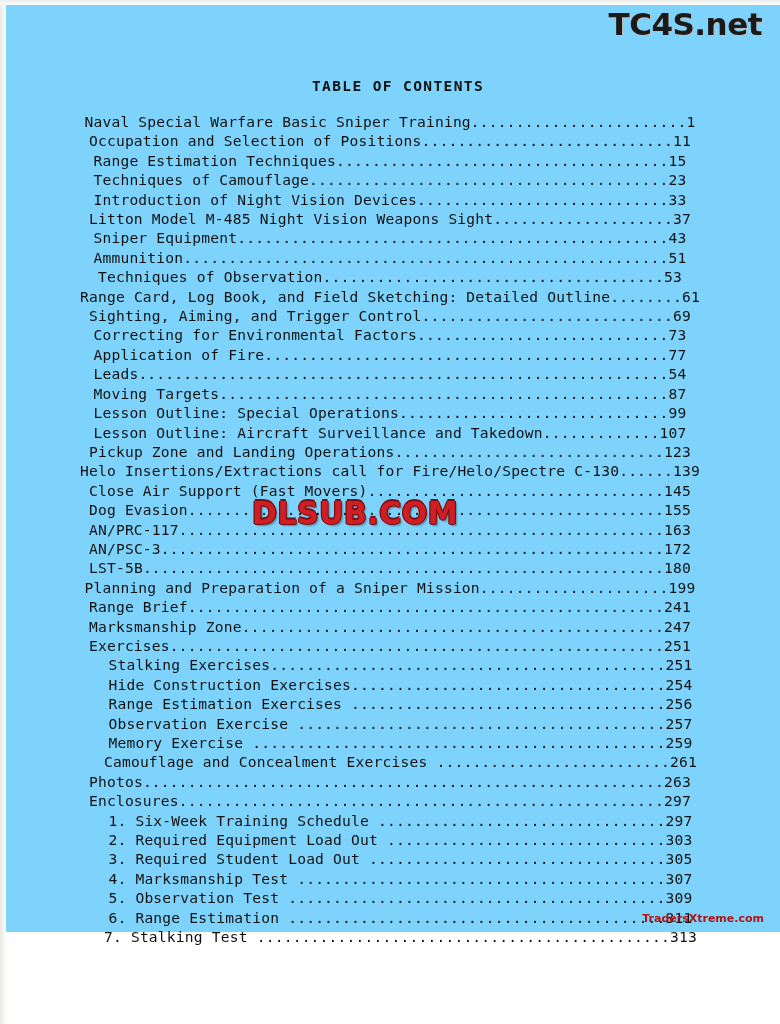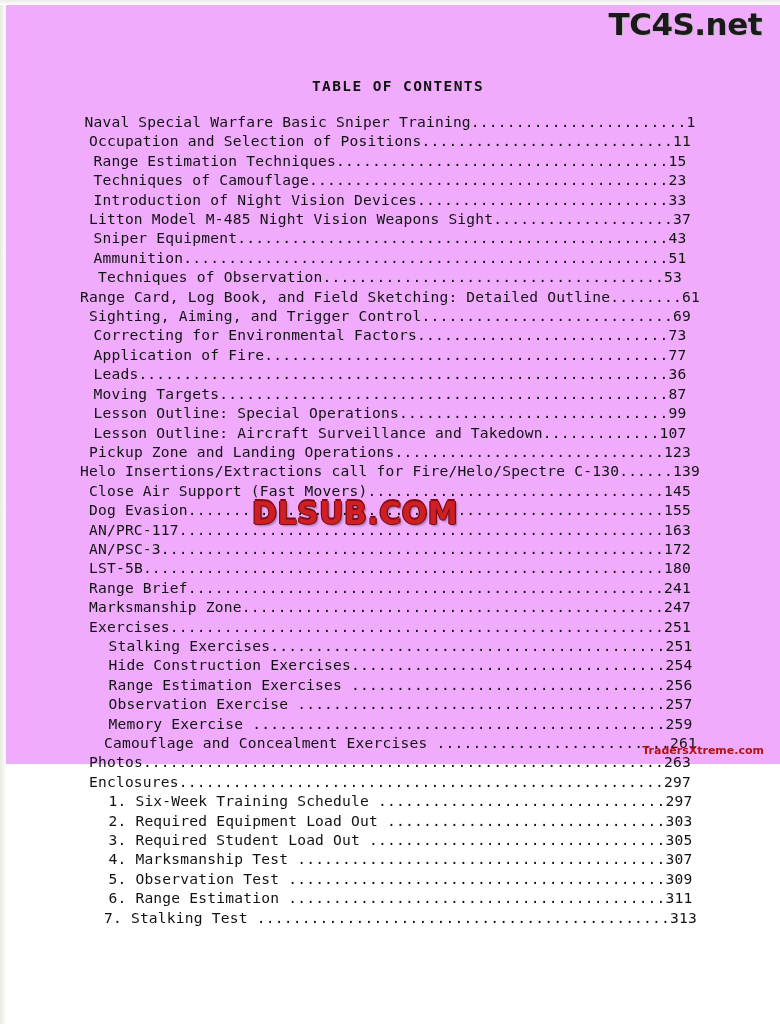--- a/index.html
+++ b/index.html
@@ -11,22 +11,22 @@
     height: 1024px;
     background: #ffffff;
     font-family: "DejaVu Sans Mono", monospace;
     position: relative;
     overflow: hidden;
   }
 
   .page {
     position: relative;
     width: 780px;
-    height: 764px;
-    background: #f0abfc;
+    height: 932px;
+    background: #7dd3fc;
   }
 
   
   .site-logo {
     position: absolute;
     top: 6px;
     right: 18px;
     font-family: "DejaVu Sans", sans-serif;
     font-weight: bold;
     font-size: 31px;
@@ -145,31 +145,32 @@
       <div class="toc-row"><span class="lbl">Techniques of Camouflage</span><span class="dots">........................................</span><span class="pg">23</span></div>
       <div class="toc-row"><span class="lbl">Introduction of Night Vision Devices</span><span class="dots">............................</span><span class="pg">33</span></div>
       <div class="toc-row"><span class="lbl">Litton Model M-485 Night Vision Weapons Sight</span><span class="dots">....................</span><span class="pg">37</span></div>
       <div class="toc-row"><span class="lbl">Sniper Equipment</span><span class="dots">................................................</span><span class="pg">43</span></div>
       <div class="toc-row"><span class="lbl">Ammunition</span><span class="dots">......................................................</span><span class="pg">51</span></div>
       <div class="toc-row"><span class="lbl">Techniques of Observation</span><span class="dots">......................................</span><span class="pg">53</span></div>
       <div class="toc-row"><span class="lbl">Range Card, Log Book, and Field Sketching: Detailed Outline</span><span class="dots">........</span><span class="pg">61</span></div>
       <div class="toc-row"><span class="lbl">Sighting, Aiming, and Trigger Control</span><span class="dots">............................</span><span class="pg">69</span></div>
       <div class="toc-row"><span class="lbl">Correcting for Environmental Factors</span><span class="dots">............................</span><span class="pg">73</span></div>
       <div class="toc-row"><span class="lbl">Application of Fire</span><span class="dots">.............................................</span><span class="pg">77</span></div>
-      <div class="toc-row"><span class="lbl">Leads</span><span class="dots">...........................................................</span><span class="pg">36</span></div>
+      <div class="toc-row"><span class="lbl">Leads</span><span class="dots">...........................................................</span><span class="pg">54</span></div>
       <div class="toc-row"><span class="lbl">Moving Targets</span><span class="dots">..................................................</span><span class="pg">87</span></div>
       <div class="toc-row"><span class="lbl">Lesson Outline: Special Operations</span><span class="dots">..............................</span><span class="pg">99</span></div>
       <div class="toc-row"><span class="lbl">Lesson Outline: Aircraft Surveillance and Takedown</span><span class="dots">.............</span><span class="pg">107</span></div>
       <div class="toc-row"><span class="lbl">Pickup Zone and Landing Operations</span><span class="dots">..............................</span><span class="pg">123</span></div>
       <div class="toc-row"><span class="lbl">Helo Insertions/Extractions call for Fire/Helo/Spectre C-130</span><span class="dots">......</span><span class="pg">139</span></div>
       <div class="toc-row"><span class="lbl">Close Air Support (Fast Movers)</span><span class="dots">.................................</span><span class="pg">145</span></div>
       <div class="toc-row"><span class="lbl">Dog Evasion</span><span class="dots">.....................................................</span><span class="pg">155</span></div>
       <div class="toc-row"><span class="lbl">AN/PRC-117</span><span class="dots">......................................................</span><span class="pg">163</span></div>
       <div class="toc-row"><span class="lbl">AN/PSC-3</span><span class="dots">........................................................</span><span class="pg">172</span></div>
       <div class="toc-row"><span class="lbl">LST-5B</span><span class="dots">..........................................................</span><span class="pg">180</span></div>
+      <div class="toc-row"><span class="lbl">Planning and Preparation of a Sniper Mission</span><span class="dots">.....................</span><span class="pg">199</span></div>
       <div class="toc-row"><span class="lbl">Range Brief</span><span class="dots">.....................................................</span><span class="pg">241</span></div>
       <div class="toc-row"><span class="lbl">Marksmanship Zone</span><span class="dots">...............................................</span><span class="pg">247</span></div>
       <div class="toc-row"><span class="lbl">Exercises</span><span class="dots">.......................................................</span><span class="pg">251</span></div>
       <div class="toc-row indent-1"><span class="lbl">Stalking Exercises</span><span class="dots">............................................</span><span class="pg">251</span></div>
       <div class="toc-row indent-1"><span class="lbl">Hide Construction Exercises</span><span class="dots">...................................</span><span class="pg">254</span></div>
       <div class="toc-row indent-1"><span class="lbl">Range Estimation Exercises </span><span class="dots">...................................</span><span class="pg">256</span></div>
       <div class="toc-row indent-1"><span class="lbl">Observation Exercise </span><span class="dots">.........................................</span><span class="pg">257</span></div>
       <div class="toc-row indent-1"><span class="lbl">Memory Exercise </span><span class="dots">..............................................</span><span class="pg">259</span></div>
       <div class="toc-row indent-1"><span class="lbl">Camouflage and Concealment Exercises </span><span class="dots">..........................</span><span class="pg">261</span></div>
       <div class="toc-row"><span class="lbl">Photos</span><span class="dots">..........................................................</span><span class="pg">263</span></div>

